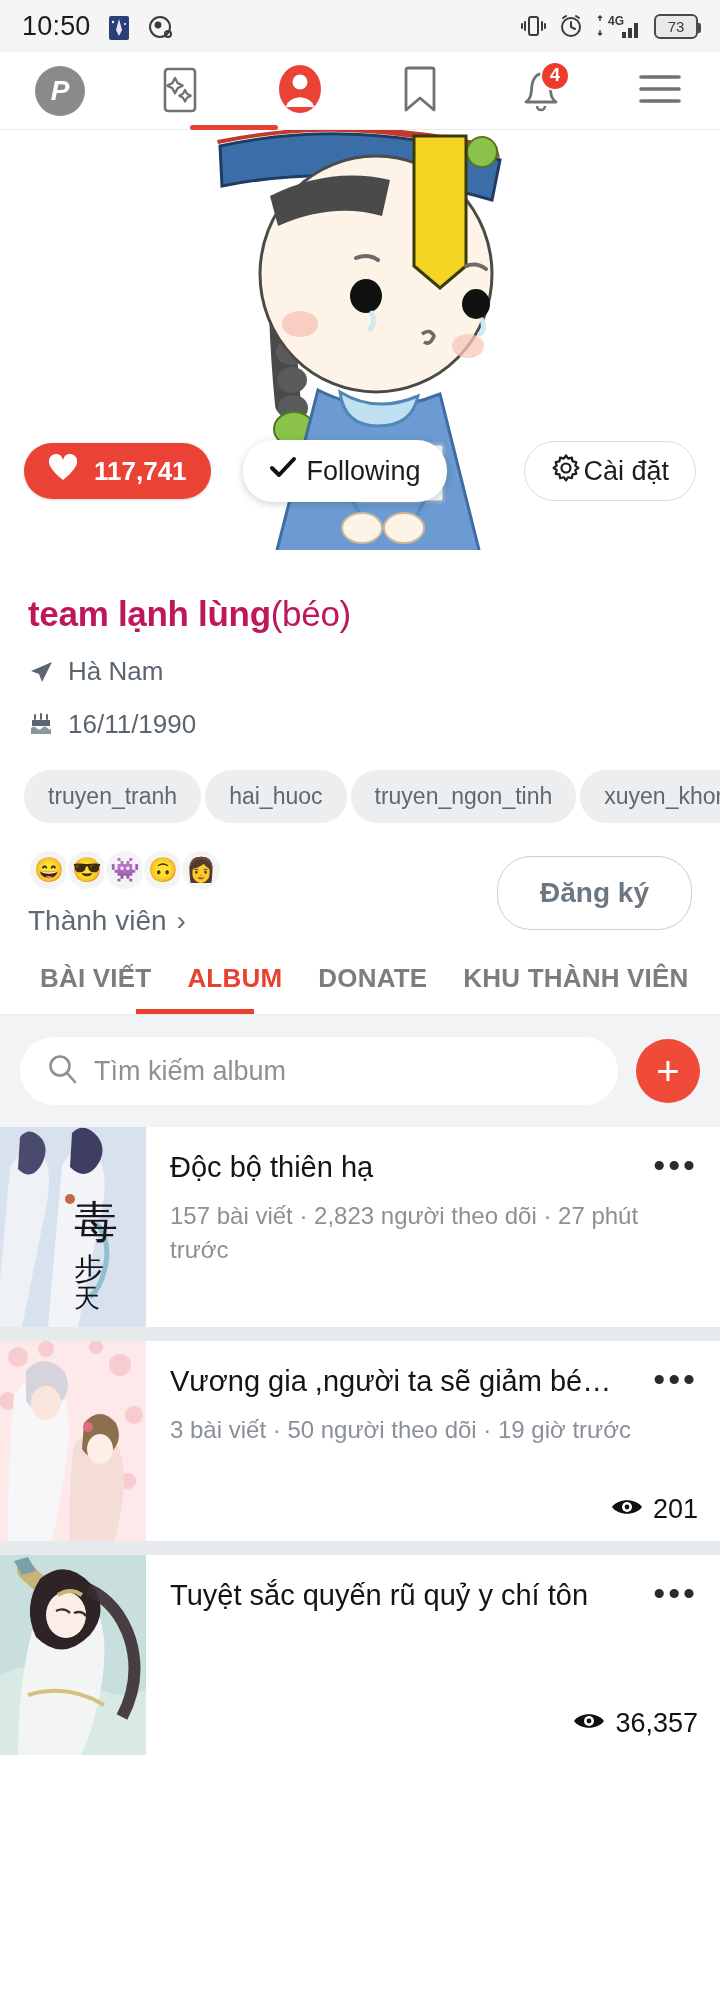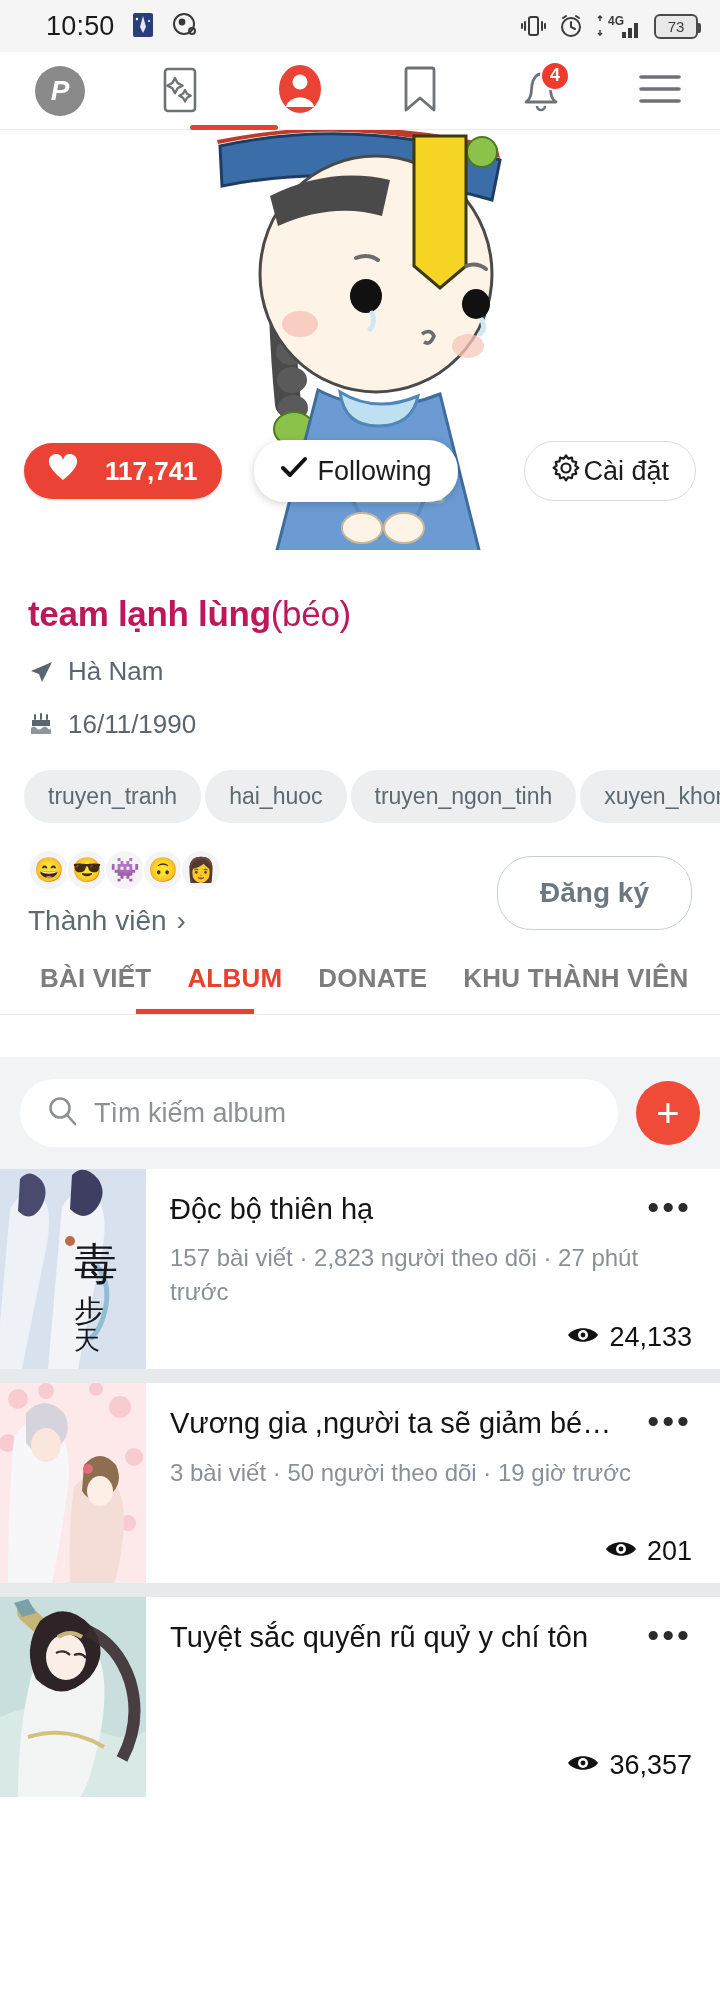--- a/index.html
+++ b/index.html
@@ -10,21 +10,21 @@
     overflow: hidden;
   }
   .screen { width: 720px; height: 2000px; position: relative; background: #fff; }
 
   
   .statusbar {
     height: 52px; background: #f5f5f5;
     display: flex; align-items: center; justify-content: space-between;
     padding: 0 22px;
   }
-  .sb-left { display: flex; align-items: flex-start; gap: 14px; margin-left: 24px; }
+  .sb-left { display: flex; align-items: flex-end; gap: 14px; }
   .sb-time { font-size: 27px; color: #1b1b1b; letter-spacing: .2px; }
   .sb-icon { display: flex; align-items: center; }
   .sb-right { display: flex; align-items: center; gap: 12px; }
   .battery {
     border: 2px solid #4a4a4a; border-radius: 6px;
     width: 44px; height: 25px; display: flex; align-items: center;
     justify-content: center; font-size: 15px; color: #3a3a3a; background:#e8e8e8;
     position: relative;
   }
   .battery:after{
@@ -62,21 +62,21 @@
   .cover { position: relative; height: 420px; overflow: hidden; background: #fff; }
   .char { position:absolute; left:50%; transform: translateX(-50%); top: -6px; width: 340px; height: 430px; }
 
   
   .actions {
     position: absolute; top: 440px; left: 0; right: 0;
     display: flex; align-items: center; padding: 0 24px; gap: 14px;
   }
   .pill-likes {
     background: #ea4335; color: #fff; border-radius: 28px;
-    height: 56px; display:flex; align-items:center; gap: 27px;
+    height: 56px; display:flex; align-items:center; gap: 16px;
     padding: 0 24px; font-size: 26px; font-weight: 600;
     box-shadow: 0 1px 3px rgba(0,0,0,.18);
   }
   .pill-follow {
     background: #fff; border-radius: 30px; height: 62px;
     display:flex; align-items:center; gap: 10px; padding: 0 26px;
     font-size: 27px; color: #1c1c1c; box-shadow: 0 2px 8px rgba(0,0,0,.18);
     margin-left: 18px;
   }
   .pill-settings {
@@ -116,37 +116,37 @@
   }
 
   
   .tabs { display:flex; align-items:flex-end; gap: 0; padding: 26px 22px 0 22px; position:relative; }
   .tab { font-size: 26px; font-weight: 700; color: #7d7d7d; padding: 0 18px 20px 18px; letter-spacing: .2px; white-space: nowrap;}
   .tab.active { color: #e8412f; }
   .tab-underline { position:absolute; bottom:0; left:136px; width:118px; height:5px; background:#e8412f; }
   .tabs-border { height: 1px; background: #e9e9e9; }
 
   
-  .searchwrap { background:#f1f3f4; padding: 22px 20px; display:flex; align-items:center; gap: 18px; margin-top: 42px; }
+  .searchwrap { background:#f1f3f4; padding: 22px 20px; display:flex; align-items:center; gap: 18px; }
   .searchbox {
     flex: 1; background: #fff; border-radius: 34px; height: 68px;
     display:flex; align-items:center; gap: 16px; padding: 0 26px;
   }
   .searchbox .txt { color: #8c9196; font-size: 27px; }
   .fab {
     width: 64px; height: 64px; border-radius: 50%; background:#f04a38;
     display:flex;align-items:center;justify-content:center; color:#fff; font-size: 40px; font-weight:300;
     flex: 0 0 auto;
   }
 
   
   .listwrap { background:#e7eaec; }
   .album { background:#fff; display:flex; padding: 0; margin-bottom: 14px; min-height: 200px; }
   .thumb { width: 146px; flex: 0 0 146px; position:relative; overflow:hidden; }
-  .abody { flex:1; padding: 22px 28px 16px 24px; display:flex; flex-direction:column; position:relative;}
+  .abody { flex:1; padding: 22px 22px 16px 24px; display:flex; flex-direction:column; position:relative;}
   .atop { display:flex; align-items:flex-start; }
   .atitle { font-size: 29px; color: #141414; flex: 1; padding-right: 16px; line-height: 1.25;
             overflow: hidden; white-space: nowrap; text-overflow: ellipsis;}
   .dots { color:#2b2b2b; font-size: 34px; letter-spacing: 3px; line-height: .6; padding-top: 6px; }
   .asub { font-size: 24px; color: #8a9097; margin-top: 14px; line-height: 1.4; }
   .aviews { display:flex; align-items:center; justify-content:flex-end; gap: 10px;
             font-size: 27px; color:#111; margin-top:auto; padding-top: 14px;}
 
   
   .art { position:absolute; inset:0; }
@@ -420,30 +420,20 @@
           <text x="74" y="180" font-size="26" font-family="Liberation Serif" fill="#16161c">天</text>
           <circle cx="70" cy="72" r="5" fill="#c06a4a"></circle>
         </svg>
       </div>
       <div class="abody">
         <div class="atop">
           <div class="atitle">Độc bộ thiên hạ</div>
           <div class="dots">•••</div>
         </div>
         <div class="asub">157 bài viết · 2,823 người theo dõi · 27 phút trước</div>
-        <div class="aviews">
-          <span>
-            <svg width="32" height="22" viewBox="0 0 32 22">
-              <path d="M1 11 C7 2 25 2 31 11 C25 20 7 20 1 11 Z" fill="#111"></path>
-              <circle cx="16" cy="11" r="5" fill="#fff"></circle>
-              <circle cx="16" cy="11" r="2.4" fill="#111"></circle>
-            </svg>
-          </span>
-          <span>24,133</span>
-        </div>
       </div>
     </div>
 
     <div class="album">
       <div class="thumb">
         <svg class="art" viewBox="0 0 146 200" preserveAspectRatio="xMidYMid slice">
           <rect width="146" height="200" fill="#fde9ea"></rect>
           <g fill="#f8c8cf" opacity=".9">
             <circle cx="18" cy="16" r="10"></circle>
               <circle cx="46" cy="8" r="8"></circle>

